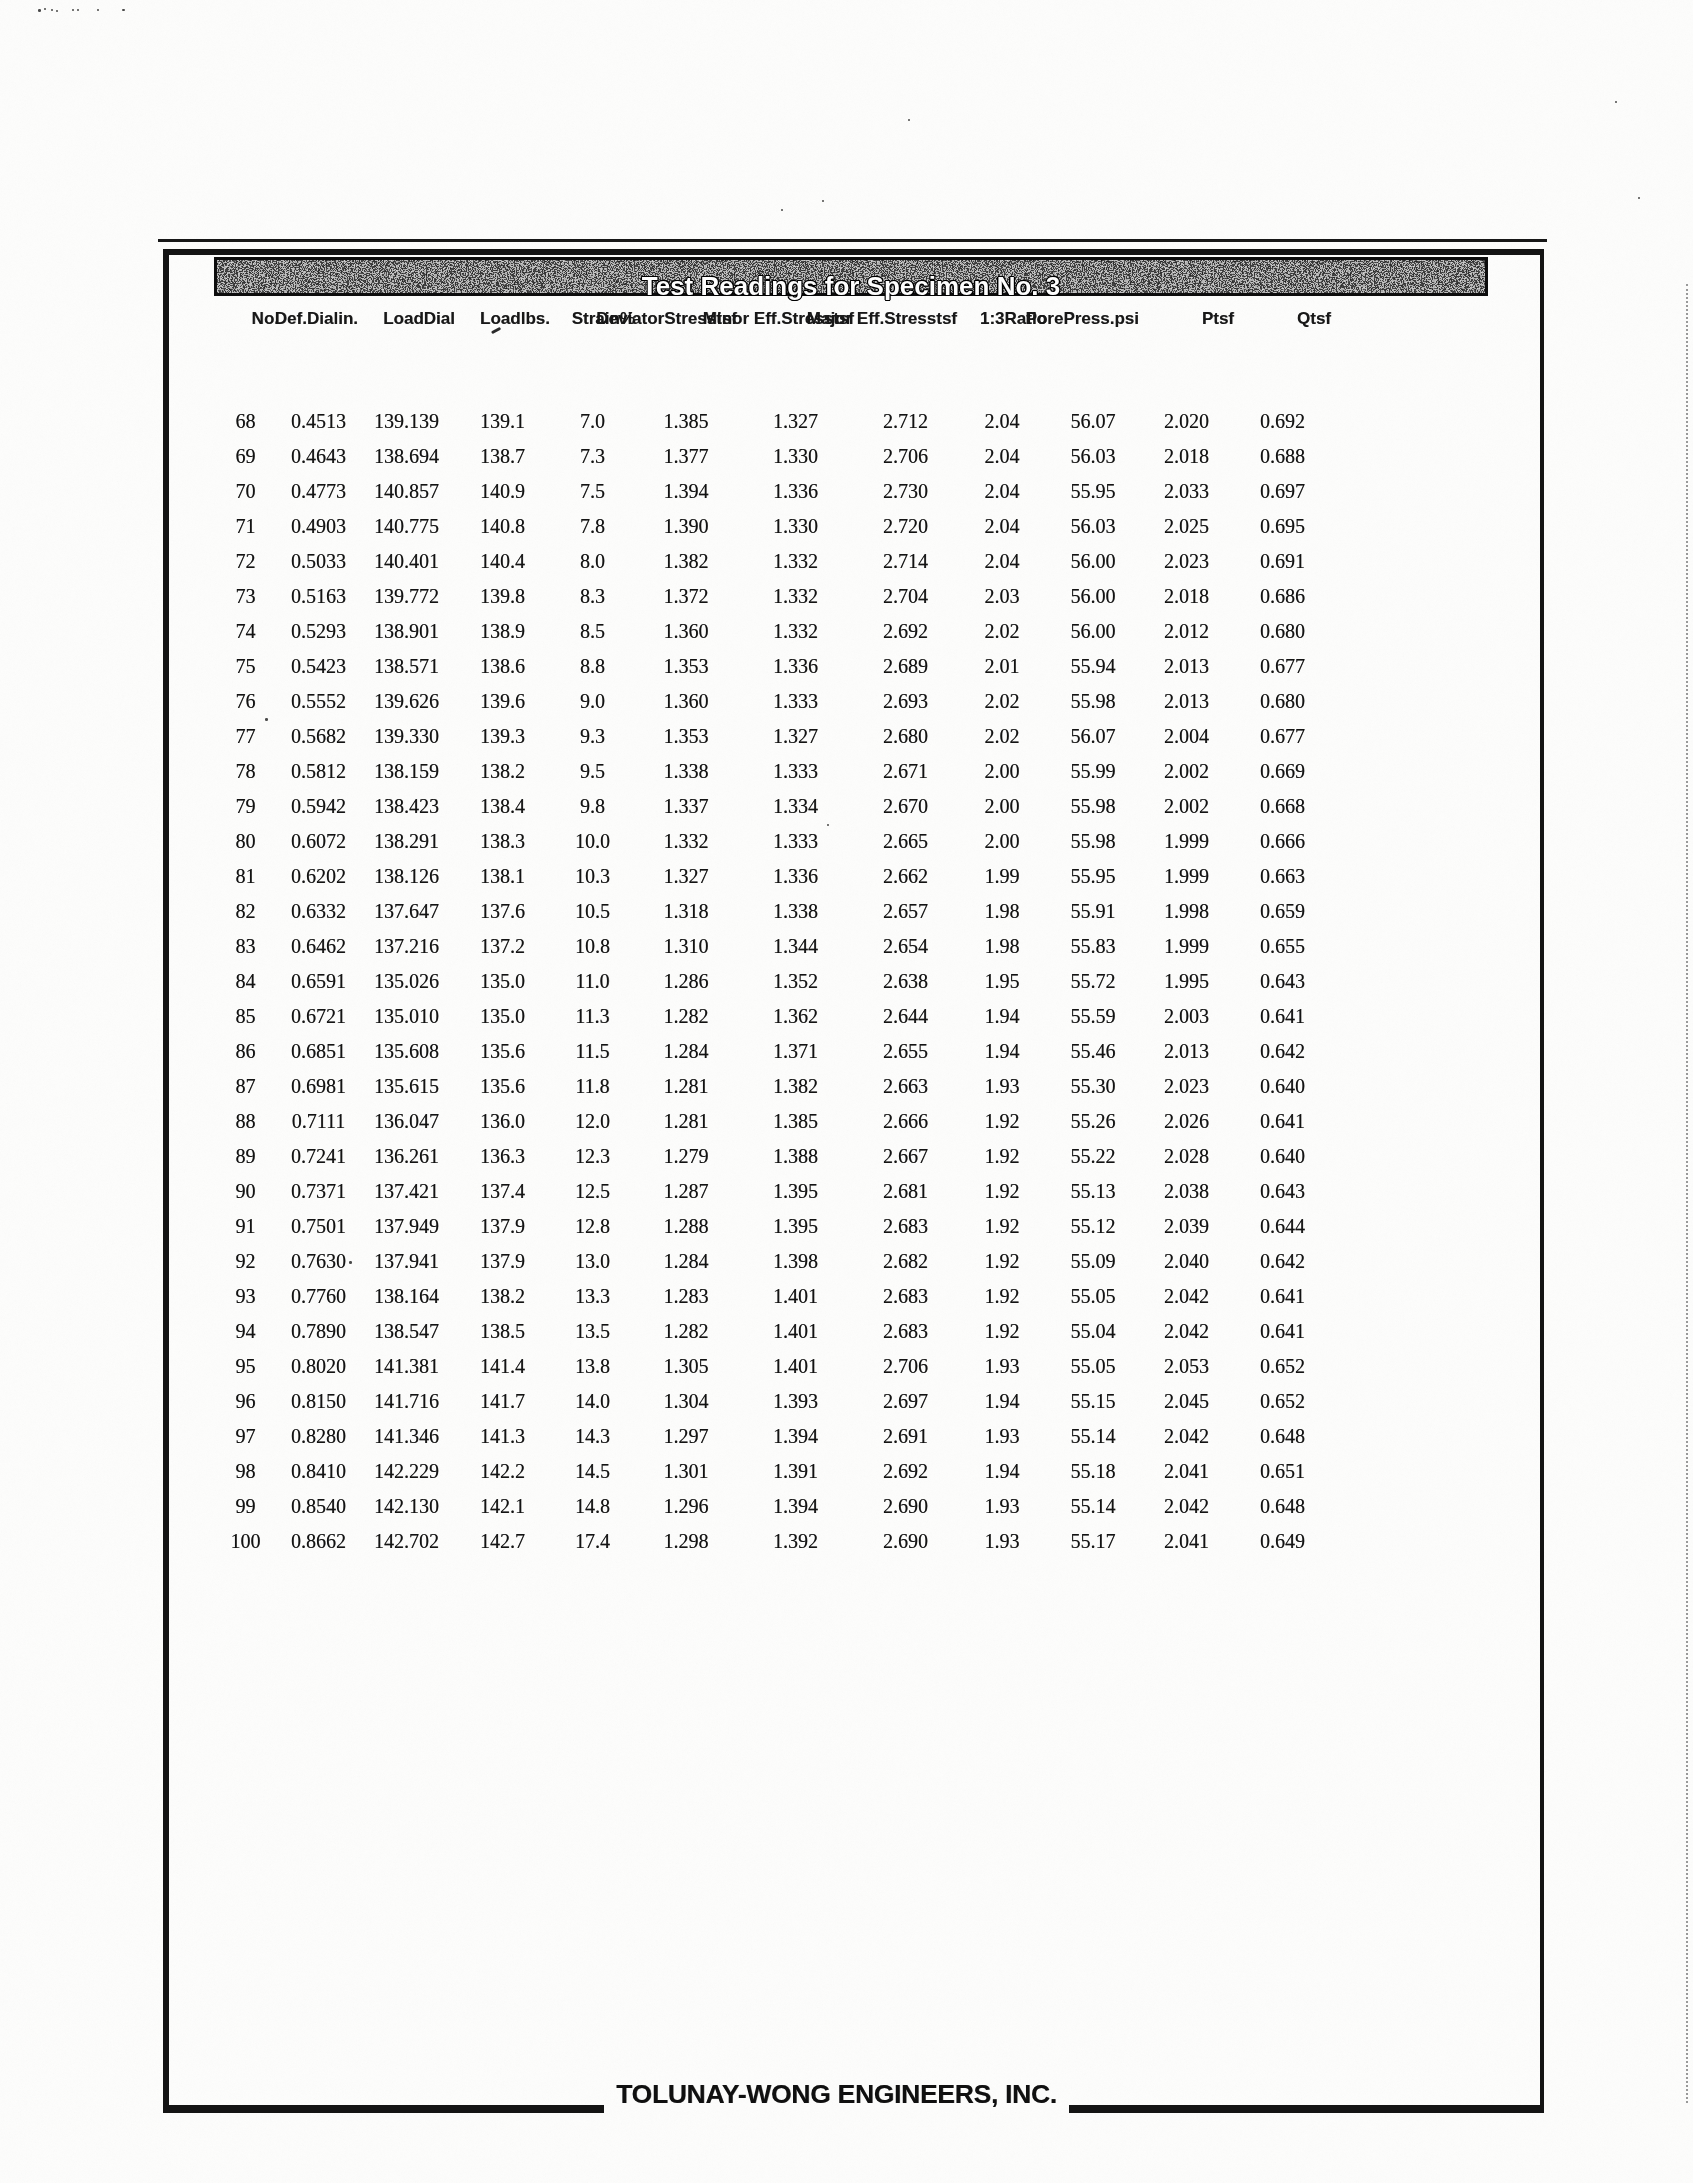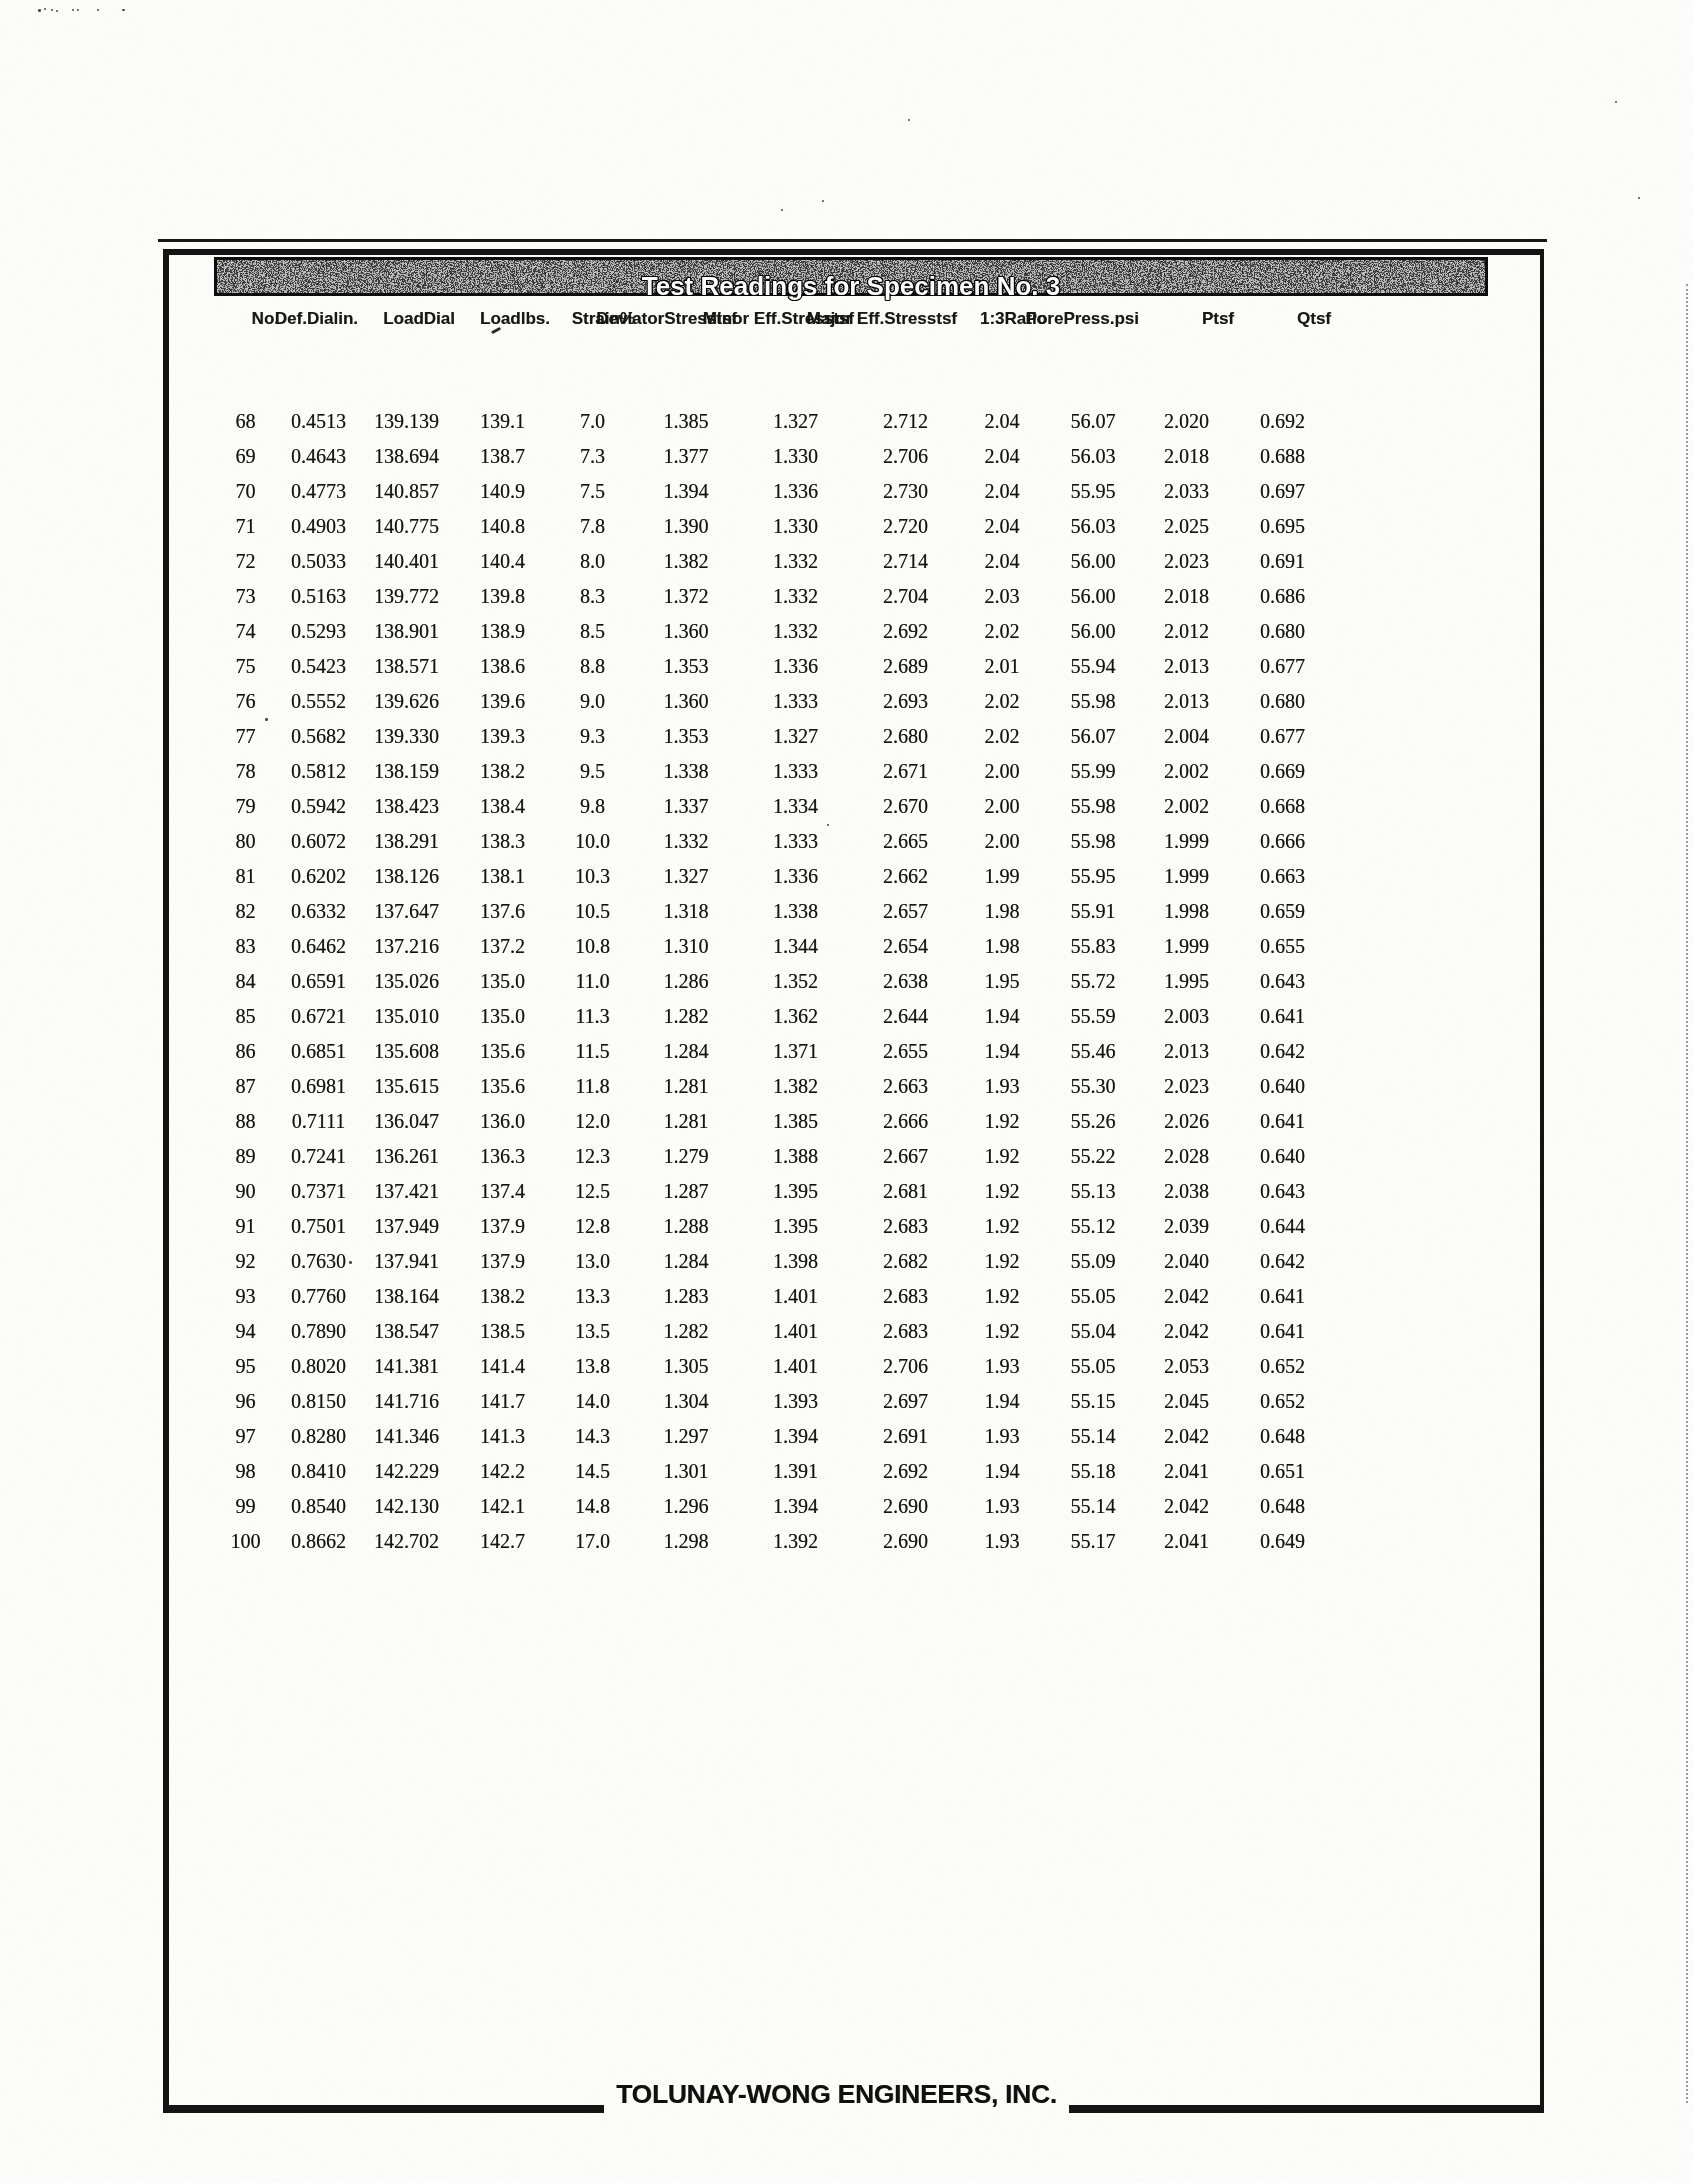--- a/index.html
+++ b/index.html
@@ -648,21 +648,21 @@
         <div class="td">1.93</div>
         <div class="td">55.14</div>
         <div class="td">2.042</div>
         <div class="td">0.648</div>
       </div>
       <div class="tr">
         <div class="td">100</div>
         <div class="td">0.8662</div>
         <div class="td">142.702</div>
         <div class="td">142.7</div>
-        <div class="td">17.0</div>
+        <div class="td">17.4</div>
         <div class="td">1.298</div>
         <div class="td">1.392</div>
         <div class="td">2.690</div>
         <div class="td">1.93</div>
         <div class="td">55.17</div>
         <div class="td">2.041</div>
         <div class="td">0.649</div>
       </div>
     </div>
 

